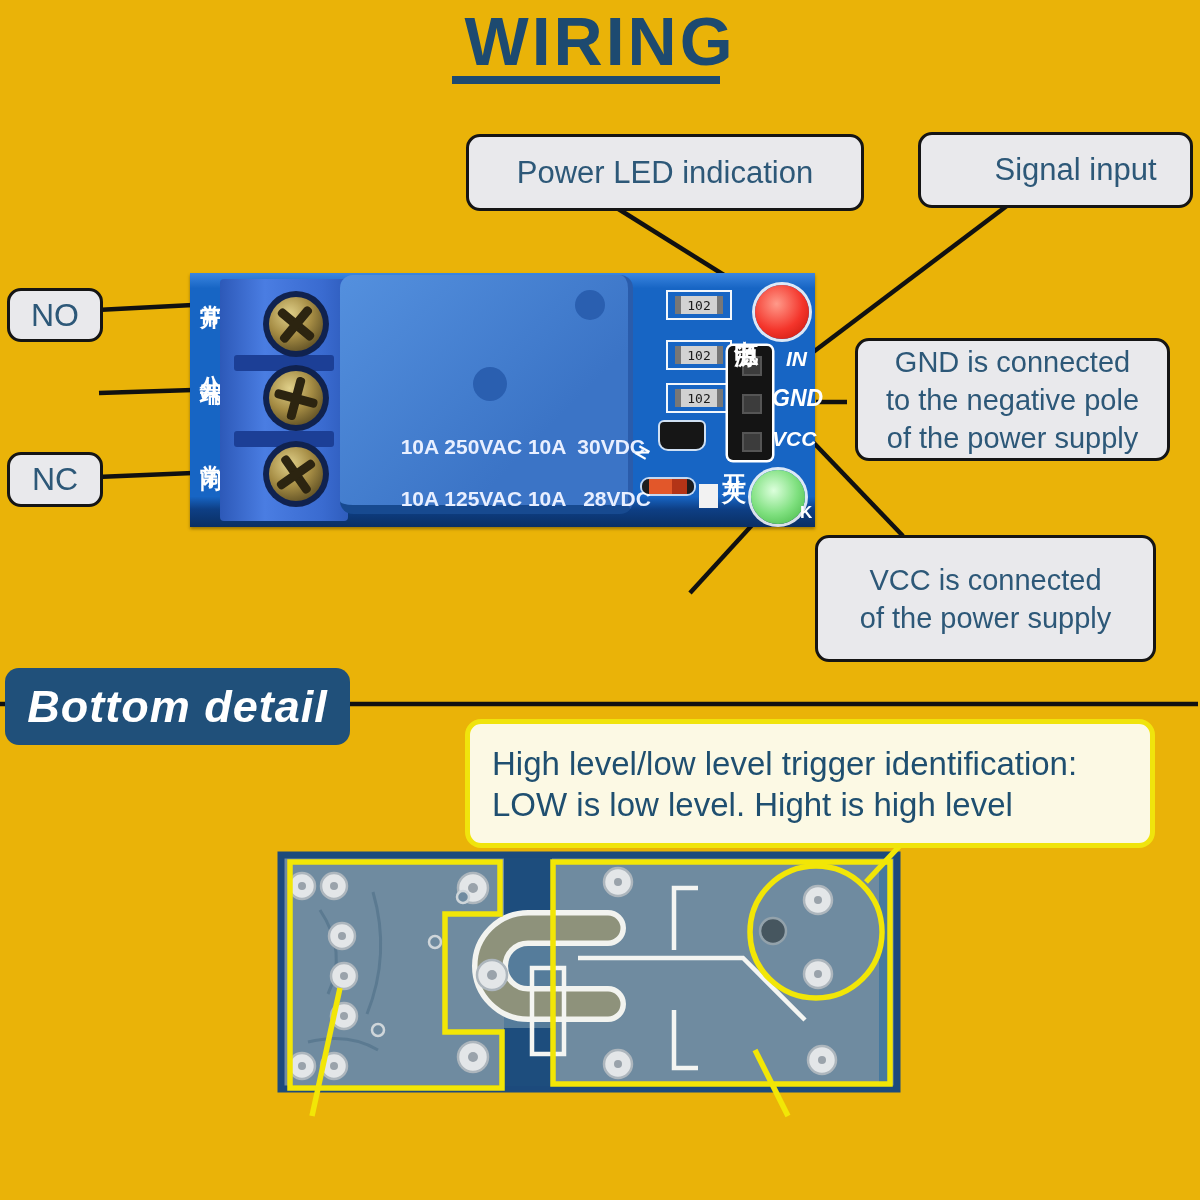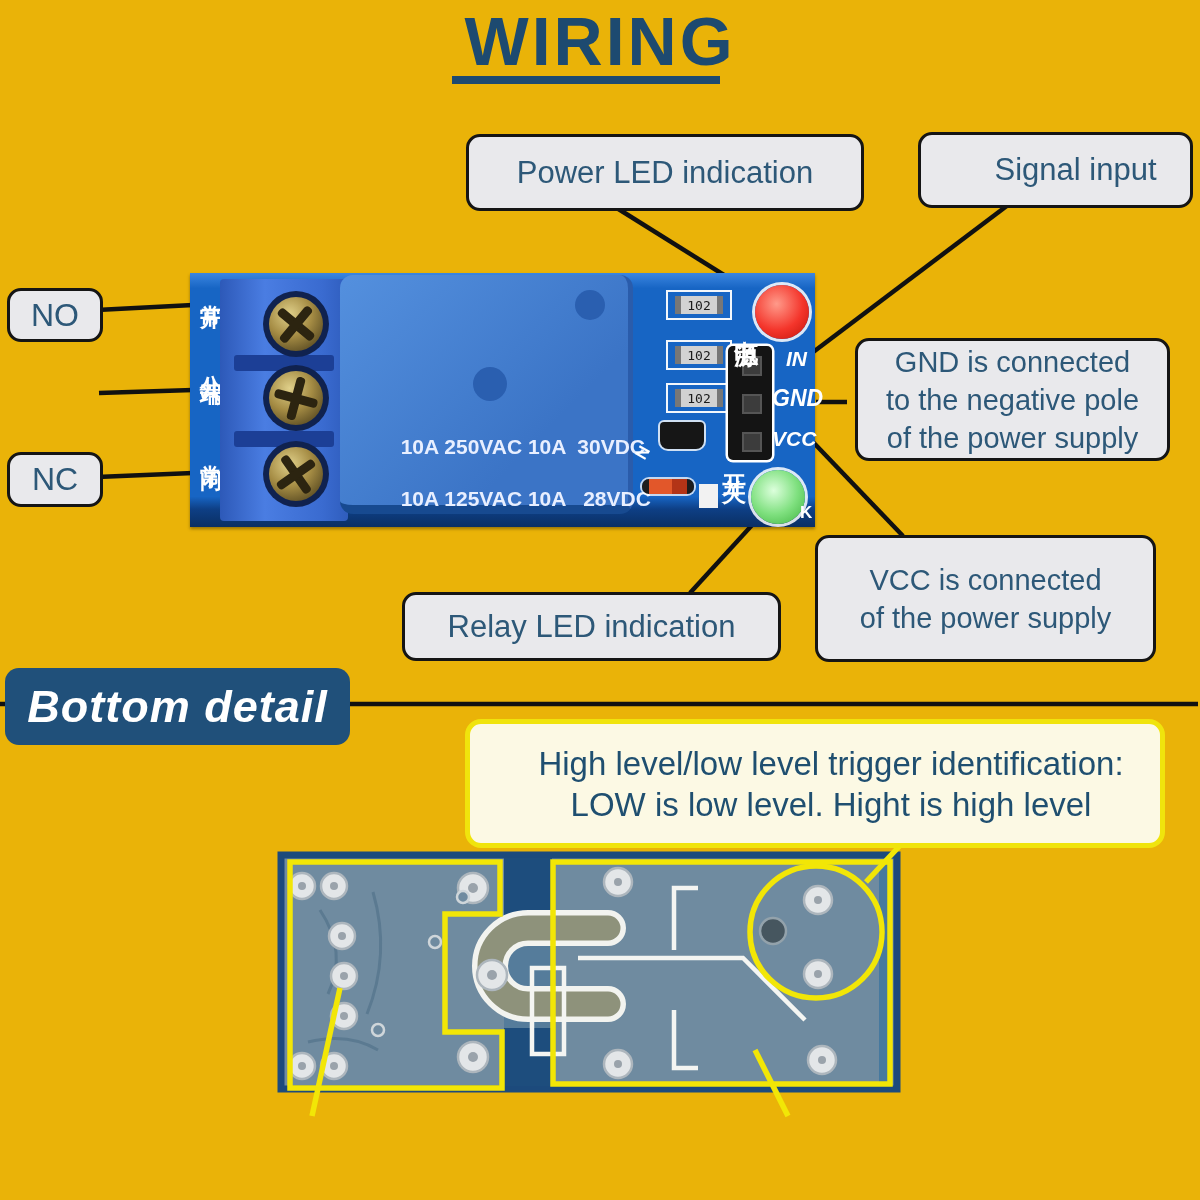--- a/index.html
+++ b/index.html
@@ -14,21 +14,21 @@
   .callout{background:#e9e9ec;border:3.5px solid #151515;border-radius:14px;color:#2d5878;
            display:flex;align-items:center;justify-content:center;text-align:center;z-index:3;}
   .multi{flex-direction:column;line-height:38px;font-size:29px;}
   
   #banner{left:5px;top:668px;width:345px;height:77px;background:#20507a;border-radius:14px;
           display:flex;align-items:center;justify-content:center;z-index:3;}
   #banner span{color:#ffffff;font-size:45px;font-weight:bold;font-style:italic;letter-spacing:1px;}
   
   .ybox{background:#fcf9e4;border:5px solid #f0e40c;border-radius:16px;color:#1f4f70;z-index:3;}
   #note{left:465px;top:719px;width:658px;height:119px;display:flex;flex-direction:column;
-        justify-content:center;padding-left:32px;font-size:33px;line-height:41px;align-items:center;}
+        justify-content:center;padding-left:22px;font-size:33px;line-height:41px;}
   .area-label{display:flex;align-items:center;justify-content:center;font-size:33px;}
   
   #top-board{left:190px;top:273px;width:625px;height:254px;z-index:2;
      background:linear-gradient(180deg,#3c86e0 0%,#1765c4 6%,#1765c4 88%,#0e3f85 93%,#0a2f63 100%);
      box-shadow:0 2px 3px rgba(0,0,0,.35);}
   .silk{color:#ffffff;font-weight:bold;position:absolute;}
   .vtext{writing-mode:vertical-rl;text-orientation:upright;letter-spacing:4px;}
   #terminal{position:absolute;left:30px;top:6px;width:128px;height:242px;border-radius:4px;
      background:linear-gradient(90deg,#2d59b8,#4a7de2 35%,#3a6bd0 80%,#2f5dbd);}
   .screw-seat{position:absolute;left:43px;width:66px;height:66px;border-radius:50%;background:#10224f;}
@@ -176,21 +176,20 @@
 
   <div class="abs callout multi" style="left:843px;top:338px;width:309px;height:117px;margin-left:12px;">
     <span>GND is connected</span>
     <span>to the negative pole</span>
     <span>of the power supply</span>
   </div>
   <div class="abs callout multi" style="left:815px;top:535px;width:335px;height:121px;justify-content:center;">
     <span>VCC is connected</span>
     <span>of the power supply</span>
   </div>
-  <div class="abs callout" style="left:402px;top:592px;width:373px;height:63px;font-size:31px;">Relay LED indication</div>
 
   <div class="abs" id="top-board">
     <span class="silk vtext" style="left:6px;top:14px;font-size:22px;">常开</span>
     <span class="silk vtext" style="left:6px;top:84px;font-size:22px;">公共端</span>
     <span class="silk vtext" style="left:6px;top:174px;font-size:22px;">常闭</span>
 
     <div id="terminal">
       <div class="notch" style="top:76px;"></div>
       <div class="notch" style="top:152px;"></div>
       <div class="screw-seat" style="top:12px;">

